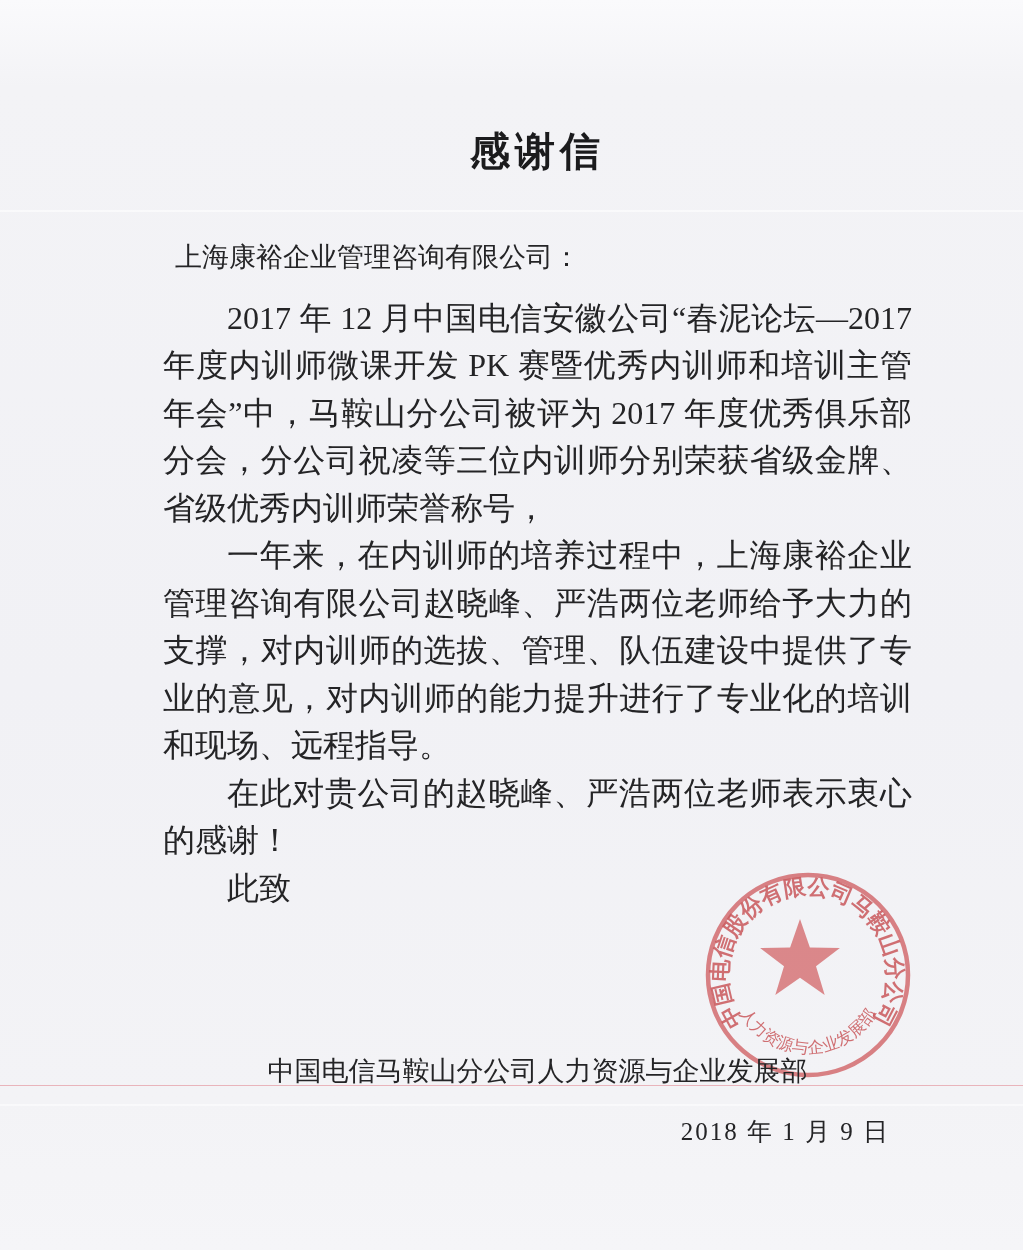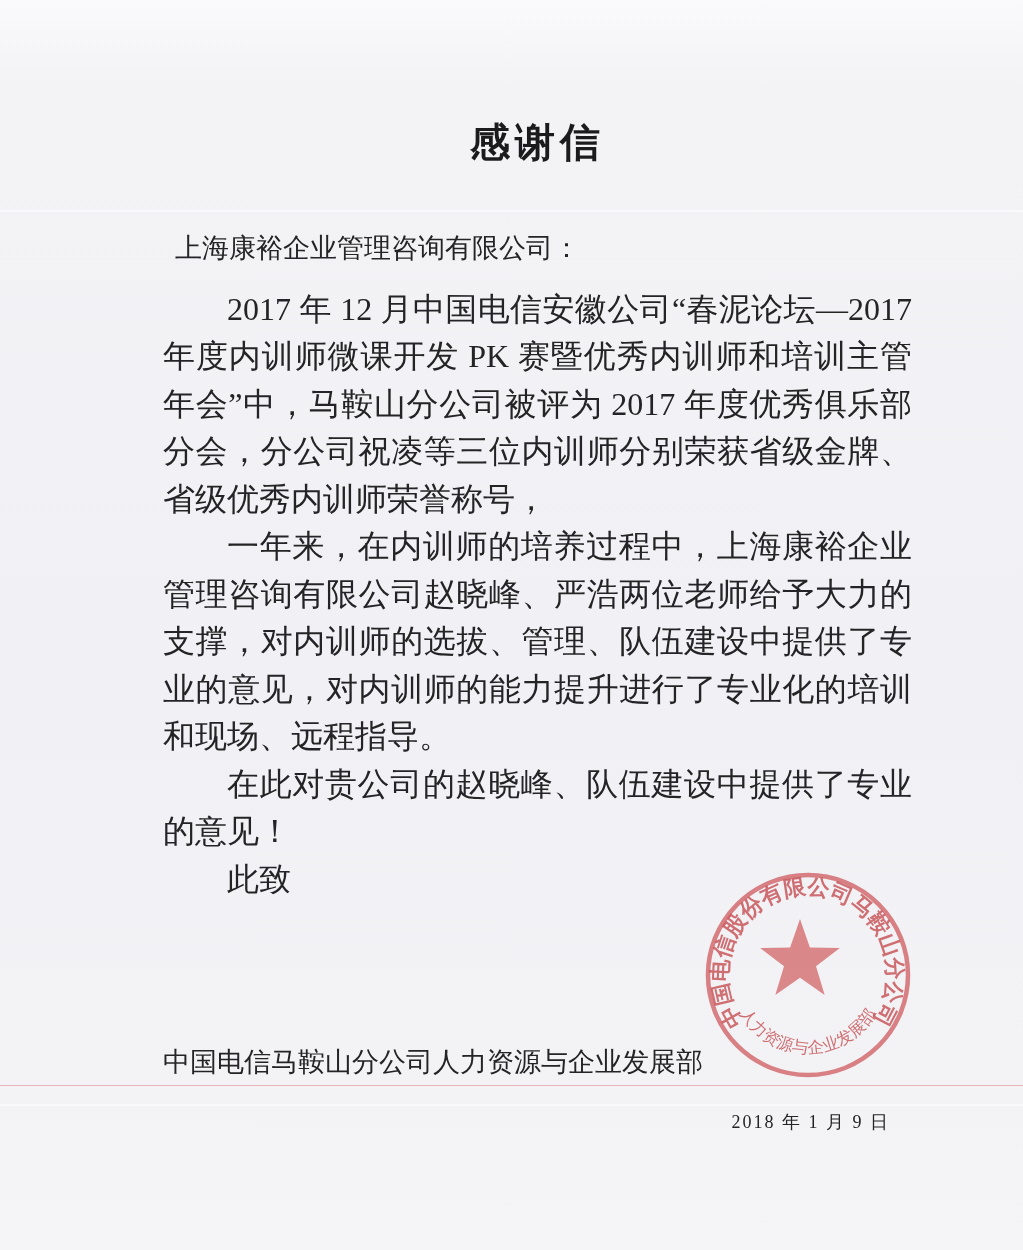--- a/index.html
+++ b/index.html
@@ -6,21 +6,21 @@
   .page{
     position:relative;
     width:1023px;height:1250px;
     margin:0 auto;
     background:linear-gradient(180deg,#fafafc 0%,#f3f3f6 7%,#f1f1f5 55%,#f3f3f6 88%,#f5f5f8 100%);
     overflow:hidden;
     font-family:"Liberation Serif","DejaVu Serif",serif;
     color:#242426;
   }
   .letter{
-    position:absolute;left:163px;top:3px;width:749px;z-index:2;
+    position:absolute;left:163px;top:12px;width:749px;z-index:2;
   }
   .title{
     margin:115px 0 0 0;
     font-size:40px;line-height:50px;font-weight:bold;
     text-align:center;letter-spacing:5px;color:#1b1b1d;
   }
   .salutation{
     margin:57px 0 13px 12px;
     font-size:27px;line-height:47.5px;
   }
@@ -29,25 +29,25 @@
     font-size:32px;line-height:47.5px;
     text-align:justify;text-justify:inter-ideograph;
     text-indent:2em;
   }
   .closing{
     margin:0;font-size:27px;line-height:47.5px;text-indent:0;
   }
   .signature{
     margin:136px 0 0 0;
     font-size:27px;line-height:47.5px;
-    text-align:left;
+    text-align:center;
   }
   .date{
     margin:12px 22px 0 0;
-    font-size:18px;line-height:47.5px;
+    font-size:25px;line-height:47.5px;
     text-align:right;letter-spacing:2px;
   }
   .seal{
     position:absolute;left:688px;top:855px;width:240px;height:240px;z-index:1;
   }
   .scan-line-top{
     position:absolute;left:0;top:210px;width:100%;height:2px;z-index:3;
     background:rgba(255,255,255,0.55);
   }
   .scan-line-pink{
@@ -82,21 +82,21 @@
   </div>
 
   <div class="letter">
     <h1 class="title">感谢信</h1>
 
     <p class="salutation">上海康裕企业管理咨询有限公司：</p>
 
     <div class="body-text">
       <p>2017 年 12 月中国电信安徽公司“春泥论坛—2017 年度内训师微课开发 PK 赛暨优秀内训师和培训主管年会”中，马鞍山分公司被评为 2017 年度优秀俱乐部分会，分公司祝凌等三位内训师分别荣获省级金牌、省级优秀内训师荣誉称号，</p>
       <p>一年来，在内训师的培养过程中，上海康裕企业管理咨询有限公司赵晓峰、严浩两位老师给予大力的支撑，对内训师的选拔、管理、队伍建设中提供了专业的意见，对内训师的能力提升进行了专业化的培训和现场、远程指导。</p>
-      <p>在此对贵公司的赵晓峰、队伍建设中提供了专业的意见！</p>
+      <p>在此对贵公司的赵晓峰、严浩两位老师表示衷心的感谢！</p>
       <p>此致</p>
     </div>
 
     <p class="signature">中国电信马鞍山分公司人力资源与企业发展部</p>
     <p class="date">2018 年 1 月 9 日</p>
   </div>
 
   <div class="scan-line-top"></div>
   <div class="scan-line-pink"></div>
   <div class="scan-line-faint"></div>

